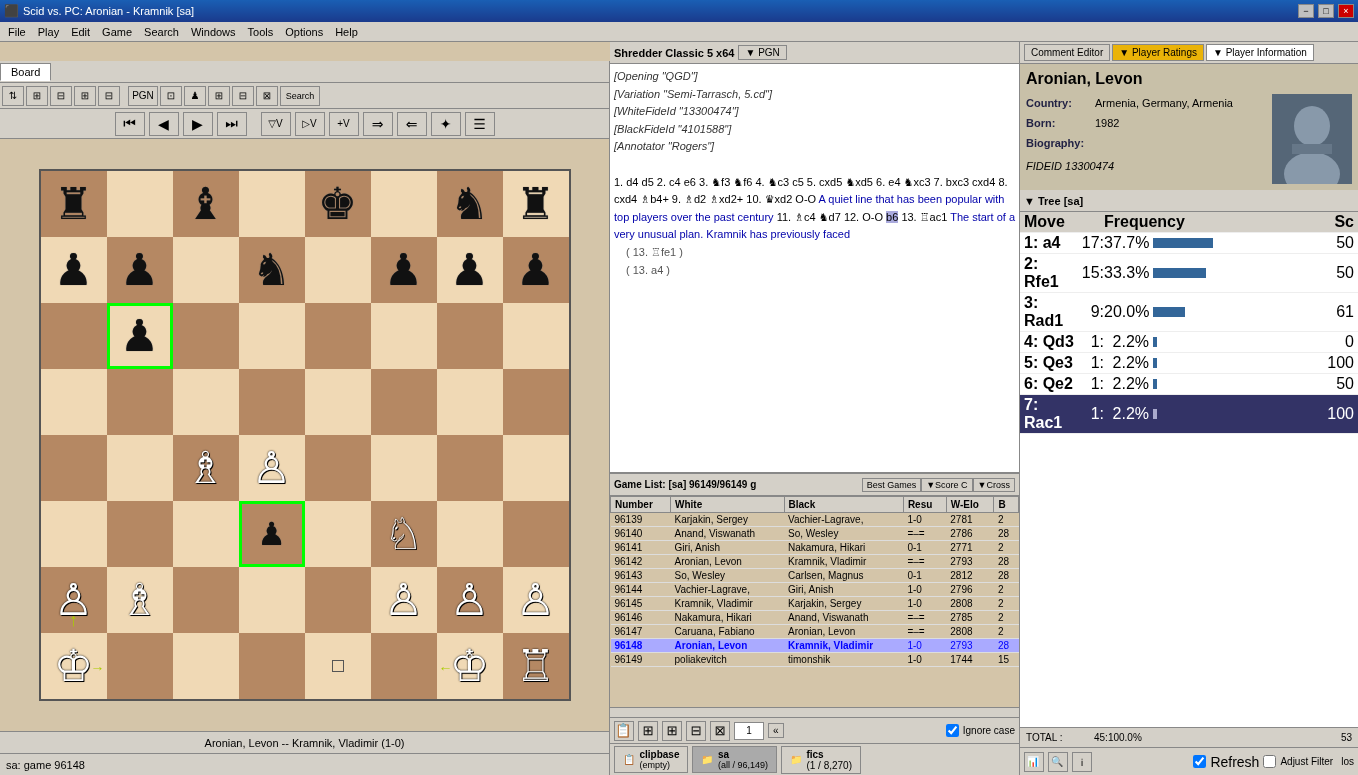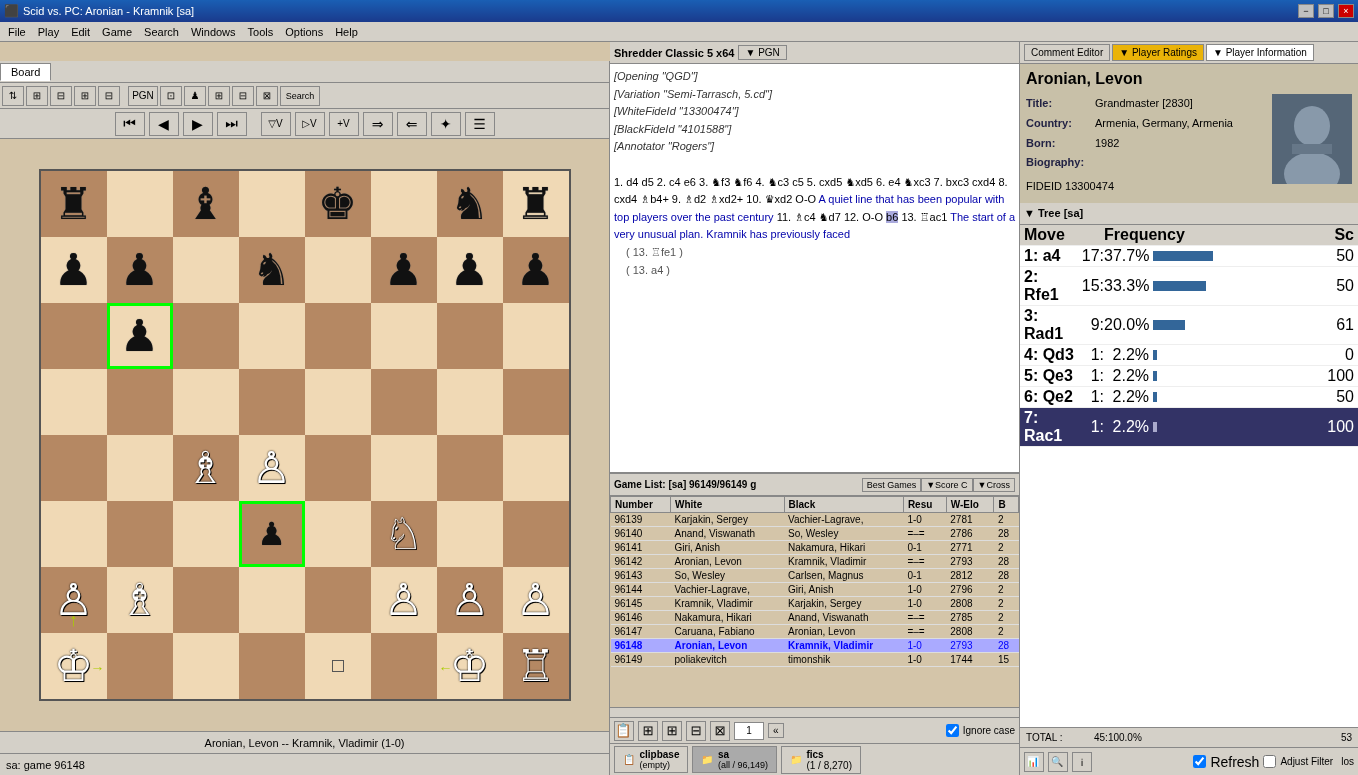--- a/index.html
+++ b/index.html
@@ -123,21 +123,21 @@
     .tree-freq { width: 30px; text-align: right; }
     .tree-pct { width: 45px; text-align: right; }
     .tree-bar-col { flex: 1; padding: 0 4px; }
     .tree-score { width: 35px; text-align: right; }
     .tree-header-row { background: #d4d0c8; font-weight: bold; }
     .selected-move { background: #aad; }
     
     
     #gamelist-hscroll { height: 10px; background: #d4d0c8; }
     
-    .fide-id { font-size: 11px; margin-top: 4px; }
+    .fide-id { font-size: 11px; margin-top: 4px; font-style: italic; }
   </style>
 </head>
 <body>
 
 <div id="titlebar">
   <span style="font-size:12px;">⬛</span>
   <span style="flex:1; font-size:11px;">Scid vs. PC: Aronian - Kramnik [sa]</span>
   <span class="win-btn">−</span>
   <span class="win-btn">□</span>
   <span class="win-btn" style="background:#c00;color:white;">×</span>
@@ -538,24 +538,20 @@
             <svg width="80" height="90" viewBox="0 0 80 90" xmlns="http://www.w3.org/2000/svg">
               <rect width="80" height="90" fill="#556677"></rect>
               <ellipse cx="40" cy="32" rx="18" ry="20" fill="#8899aa"></ellipse>
               <ellipse cx="40" cy="80" rx="28" ry="22" fill="#8899aa"></ellipse>
               <rect x="20" y="50" width="40" height="10" fill="#667788"></rect>
             </svg>
           </div>
         </div>
         <div id="player-details">
           <div class="detail-row">
-            <span class="detail-label">Title:</span>
-            <span>Grandmaster [2830]</span>
-          </div>
-          <div class="detail-row">
             <span class="detail-label">Country:</span>
             <span>Armenia, Germany, Armenia</span>
           </div>
           <div class="detail-row">
             <span class="detail-label">Born:</span>
             <span>1982</span>
           </div>
           <div class="detail-row">
             <span class="detail-label">Biography:</span>
             <span></span>

